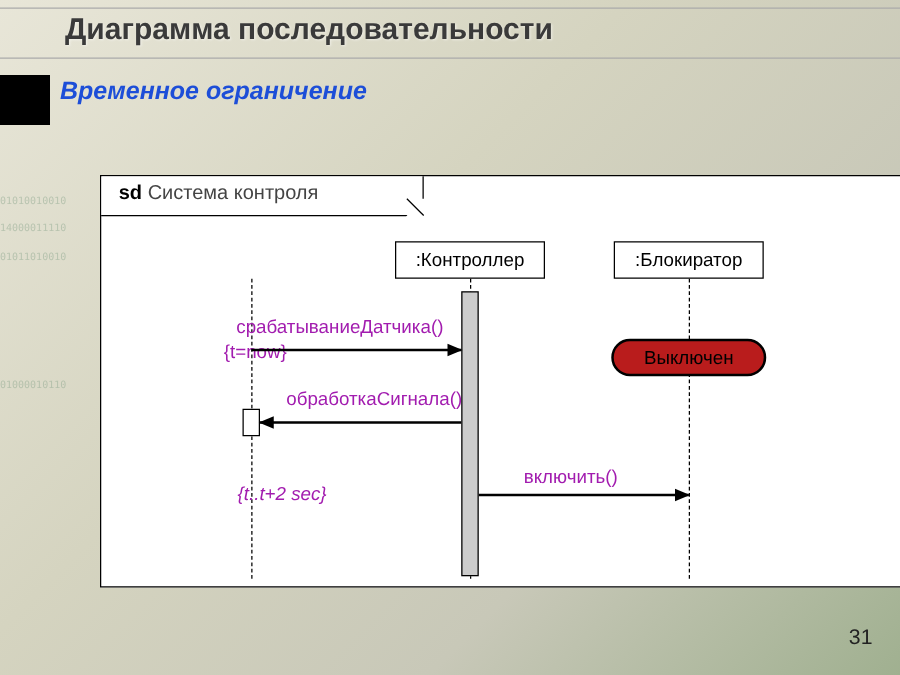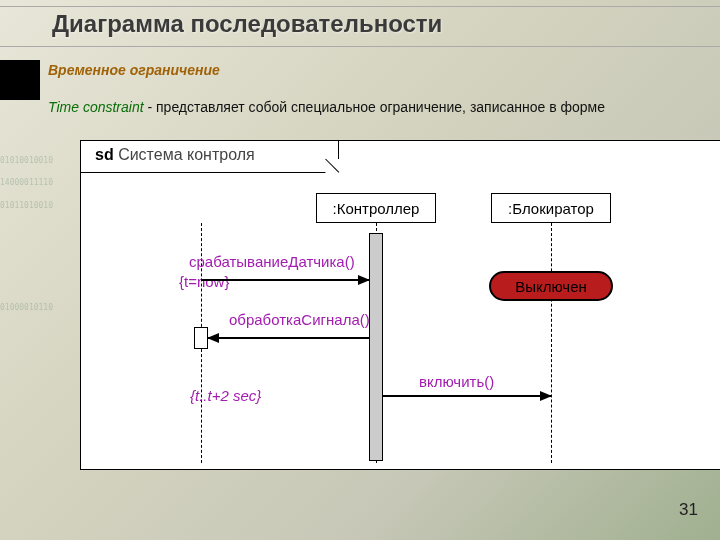--- a/index.html
+++ b/index.html
@@ -27,21 +27,21 @@
     color: #3a3a3a;
     text-shadow: 1px 1px 2px rgba(255,255,255,0.5);
   }
   .black-box {
     position: absolute; left: 0; top: 60px; width: 40px; height: 40px; background: #000;
   }
   .content {
     position: absolute; left: 48px; top: 62px; width: 660px;
   }
   .subhead {
-    font-weight: bold; font-style: italic; color: #a16207; font-size: 14px; margin-bottom: 20px;
+    font-weight: bold; font-style: italic; color: #1d4ed8; font-size: 20px; margin-bottom: 6px;
   }
   .term { color: #0a6e0a; font-style: italic; font-size: 14px; }
   .desc { color: #111; font-size: 14px; }
   .desc2 { color:#111; font-size:14px; margin-left:40px; }
   .diagram {
     position: absolute; left: 80px; top: 140px;
     width: 710px; height: 330px;
     background: #fff; border: 1px solid #000;
   }
   .frame-cut {
@@ -116,23 +116,20 @@
 <div class="title-bar">
   <div class="line-top"></div>
   <div class="title">Диаграмма последовательности</div>
   <div class="line-bot"></div>
 </div>
 
 <div class="black-box"></div>
 
 <div class="content">
   <div class="subhead">Временное ограничение</div>
-  <div>
-    <span class="term">Time constraint</span><span class="desc"> - представляет собой специальное ограничение, записанное в форме</span>
-  </div>
 </div>
 
 <div class="diagram">
   <div class="frame-cut">
     <div style="position:absolute; left:14px; top:5px;">
       <span class="sd">sd</span>
       <span class="sdname">Система контроля</span>
     </div>
   </div>
   <div style="position:absolute; left:0; top:31px; width:244px; height:1px; background:#000;"></div>

